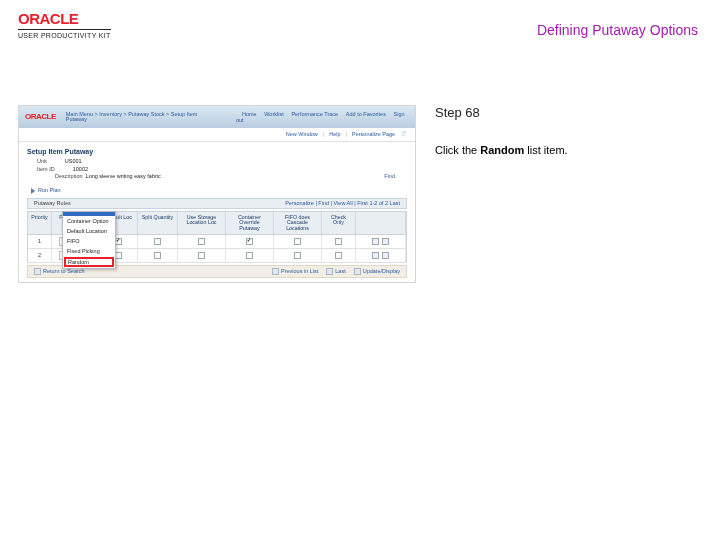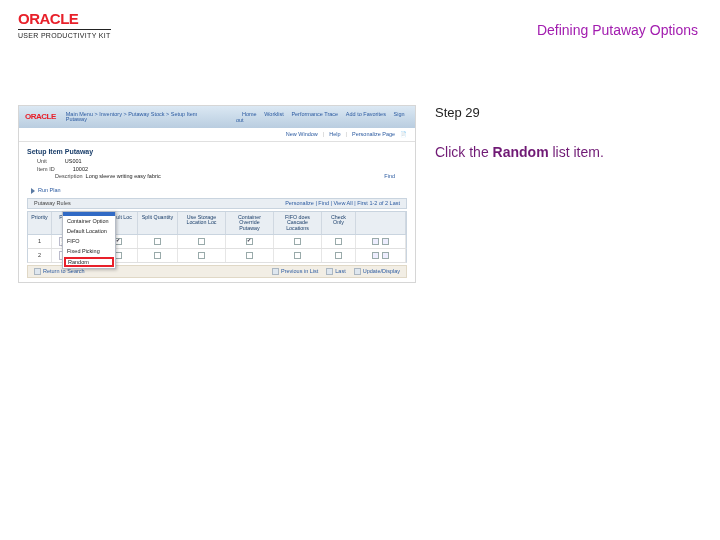--- a/index.html
+++ b/index.html
@@ -11,21 +11,21 @@
   .oracle-logo { font-family: Arial, sans-serif; font-weight: bold; font-size: 15px; letter-spacing: -0.5px; color: #e8202a; }
   .upk { font-size: 7px; letter-spacing: 0.3px; color: #222; margin-top: 2px; border-top: 1px solid #222; padding-top: 2px; }
   .lesson-title { position: absolute; right: 22px; top: 22px; font-size: 14px; color: #a21caf; }
 
   
   .content { position: absolute; left: 0; top: 105px; width: 720px; }
   .left-col { position: absolute; left: 18px; top: 0; width: 400px; }
   .right-col { position: absolute; left: 435px; top: 0; width: 260px; }
 
   .step-num { font-size: 13px; color: #222; margin-bottom: 24px; }
-  .step-text { font-size: 14px; color: #701a75; }
+  .step-text { font-size: 11px; color: #000000; }
   .step-text b { font-weight: bold; }
 
   
   .app { width: 398px; border: 1px solid #d6d6d6; font-size: 6px; line-height: 1; }
 
   .app-top { height: 22px; background: linear-gradient(#dbe8f3, #b9cde0); display:flex; align-items:center; padding:0 6px; gap:10px; }
   .app-top .brand { font-weight:bold; color:#e8202a; font-size:8px; letter-spacing:-0.5px; }
   .app-top .crumbs { color:#2b5aa0; font-size:5.5px; }
   .app-top .spacer { flex:1; }
   .app-top .nav-links span { color:#2b5aa0; margin-left:6px; font-size:5.5px; }
@@ -73,21 +73,21 @@
   <div class="logo-block">
     <div class="oracle-logo">ORACLE</div>
     <div class="upk">USER PRODUCTIVITY KIT</div>
   </div>
   <div class="lesson-title">Defining Putaway Options</div>
 </div>
 
 <div class="content">
 
   <div class="right-col">
-    <div class="step-num">Step 29</div>
+    <div class="step-num">Step 68</div>
     <div class="step-text">
       <span>Click the </span><b>Random</b><span> list item.</span>
     </div>
   </div>
 
   <div class="left-col" style="position:relative;">
     <div class="app">
       <div class="app-top">
         <span class="brand">ORACLE</span>
         <span class="crumbs">Main Menu &gt; Inventory &gt; Putaway Stock &gt; Setup Item Putaway</span>

